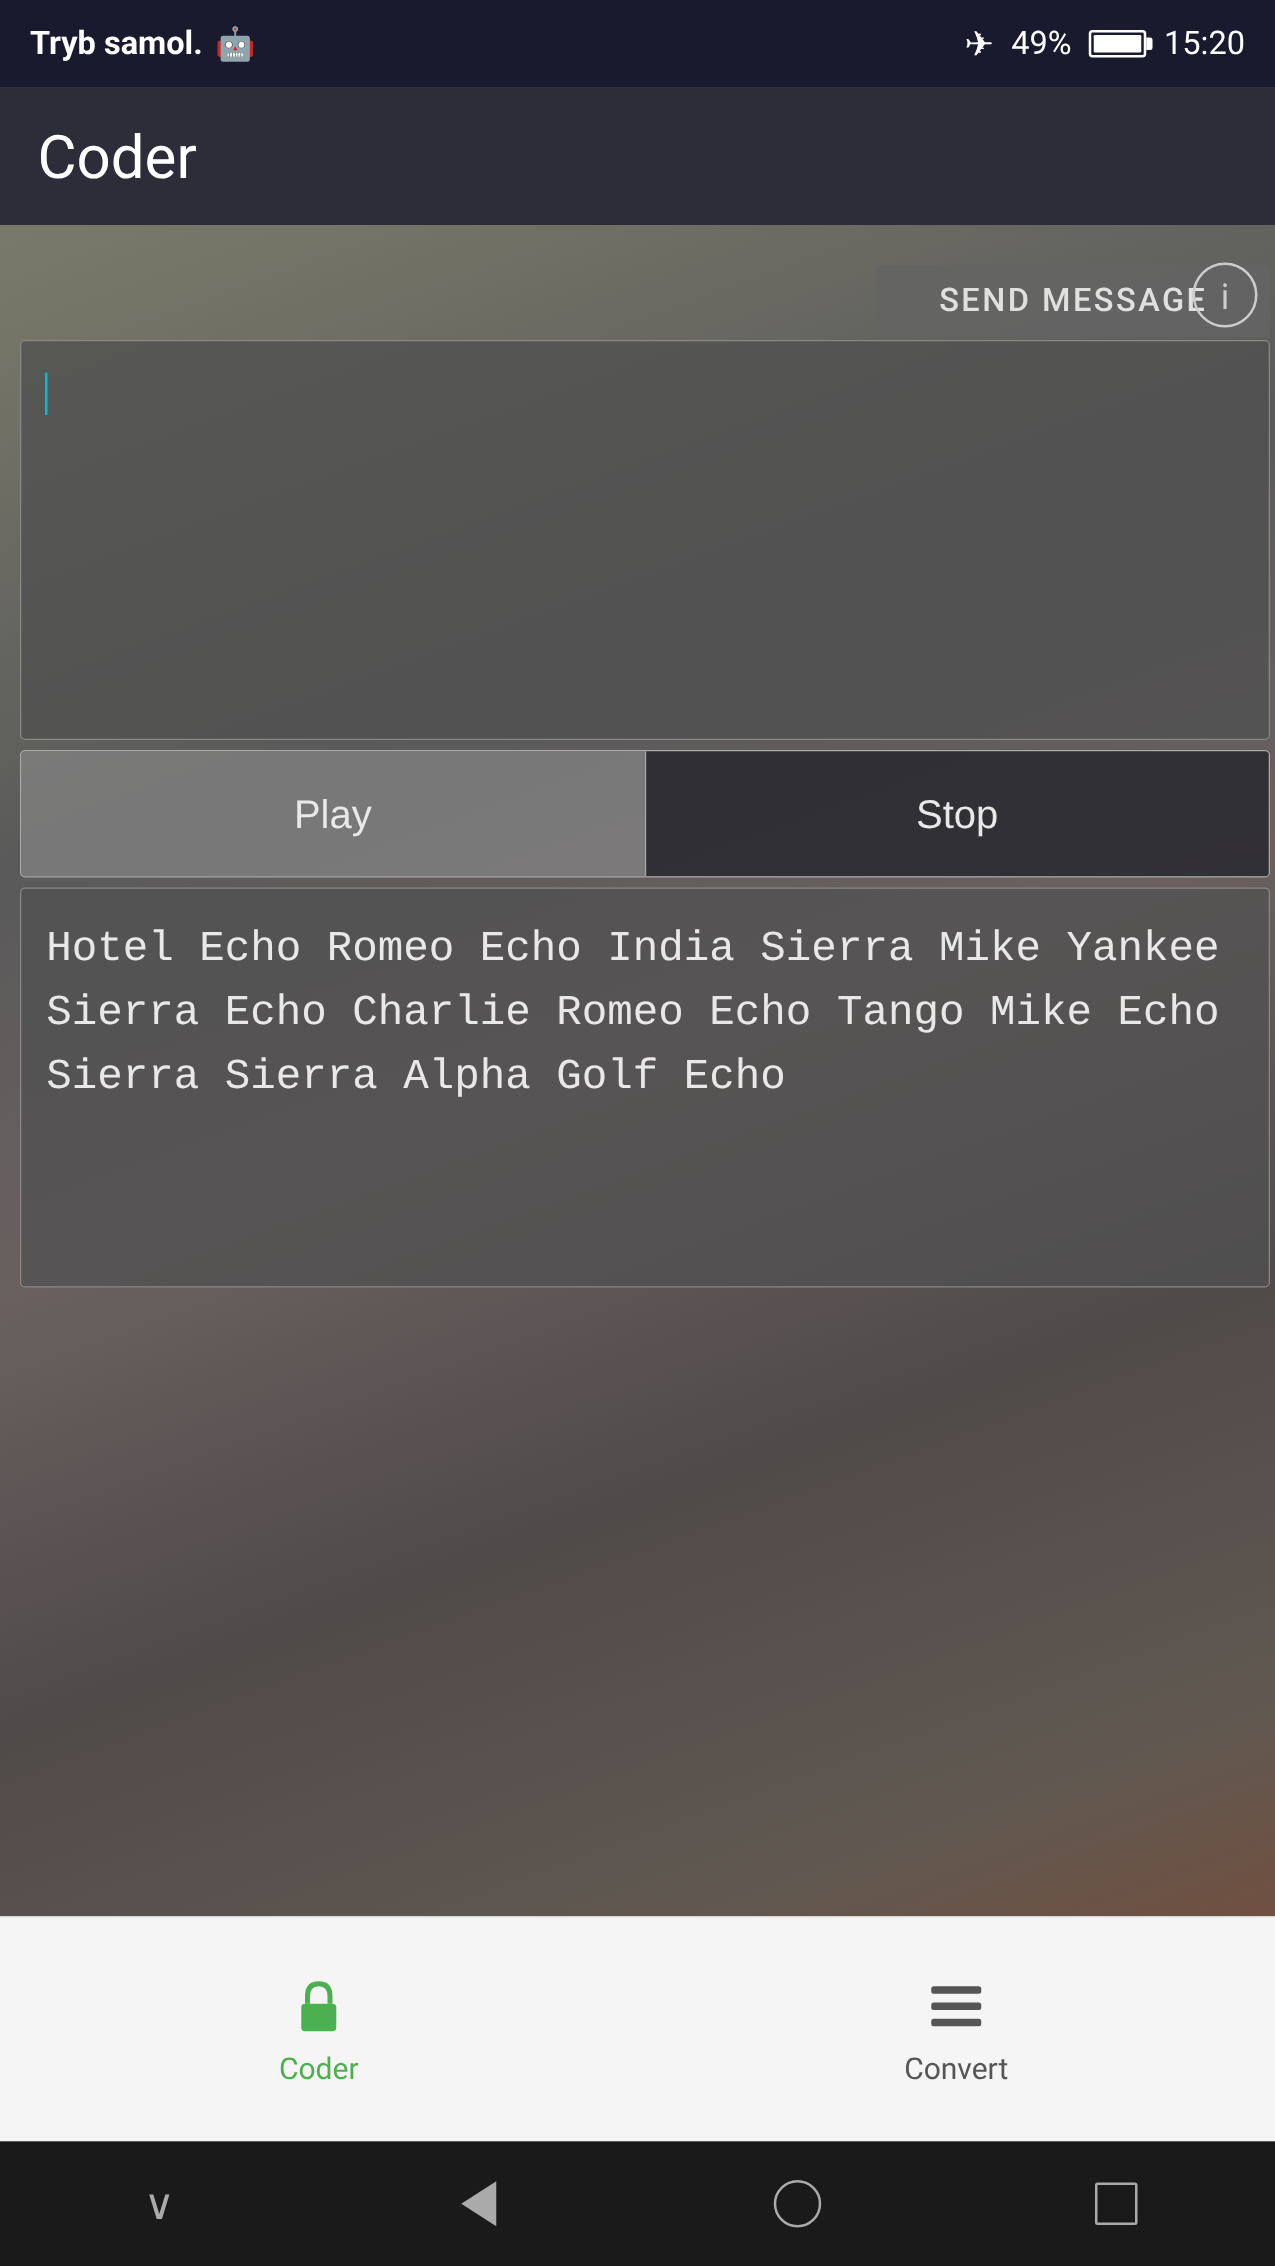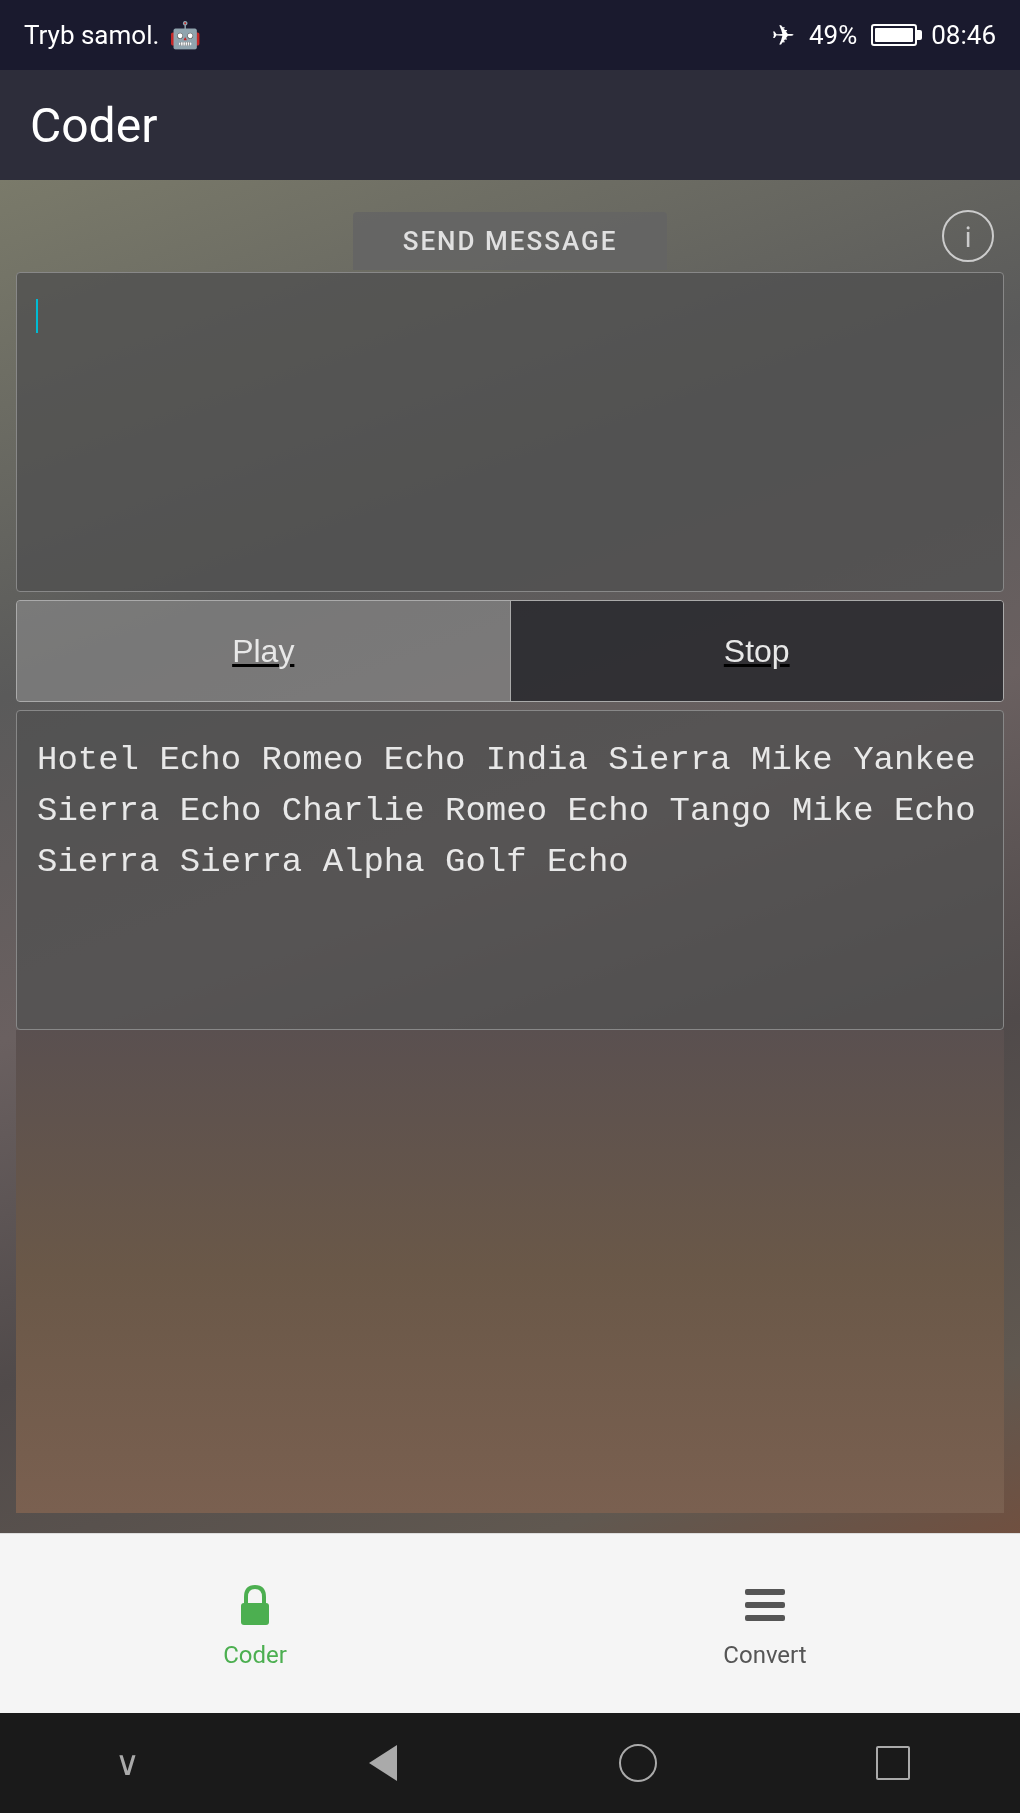--- a/index.html
+++ b/index.html
@@ -24,20 +24,21 @@
       padding: 0 24px;
       position: relative;
       z-index: 10;
     }
     .status-bar-left {
       display: flex;
       align-items: center;
       gap: 10px;
       color: #fff;
       font-size: 26px;
+      font-weight: bold;
     }
     .status-bar-right {
       display: flex;
       align-items: center;
       gap: 14px;
       color: #fff;
       font-size: 26px;
     }
     .airplane-icon {
       font-size: 28px;
@@ -91,24 +92,25 @@
       font-size: 48px;
       font-weight: 400;
     }
 
     
     .main-content {
       width: 100%;
       height: calc(1813px - 70px - 110px - 180px - 100px);
       background: linear-gradient(160deg, #7a7a6a 0%, #5a5a5a 30%, #6a6060 50%, #504a4a 70%, #605850 90%, #705040 100%);
       position: relative;
-      padding: 20px 16px 20px 16px;
+      padding: 20px 4px 20px 16px;
       display: flex;
       flex-direction: column;
       gap: 0;
+      align-items: flex-end;
     }
 
     
     .tab-area {
       display: flex;
       align-items: flex-end;
       justify-content: center;
       height: 70px;
       position: relative;
     }
@@ -166,21 +168,20 @@
     }
 
     
     .buttons-row {
       display: flex;
       width: 100%;
       margin-top: 8px;
       border: 1px solid #aaa;
       border-radius: 4px;
       overflow: hidden;
-      text-decoration: underline;
     }
     .action-btn {
       flex: 1;
       height: 100px;
       background: rgba(90,90,90,0.7);
       color: #e8e8e8;
       font-size: 32px;
       font-weight: 400;
       border: none;
       border-right: 1px solid #aaa;
@@ -308,21 +309,21 @@
     <span style="font-size:26px;">🤖</span>
   </div>
   <div class="status-bar-right">
     <span class="airplane-icon">✈</span>
     <span>49%</span>
     <div class="battery-container">
       <div class="battery-icon">
         <div class="battery-fill"></div>
       </div>
     </div>
-    <span>08:46</span>
+    <span>15:20</span>
   </div>
 </div>
 
 <div class="app-bar">
   <span class="app-title">Coder</span>
 </div>
 
 <div class="main-content">
 
   <div class="tab-area">

